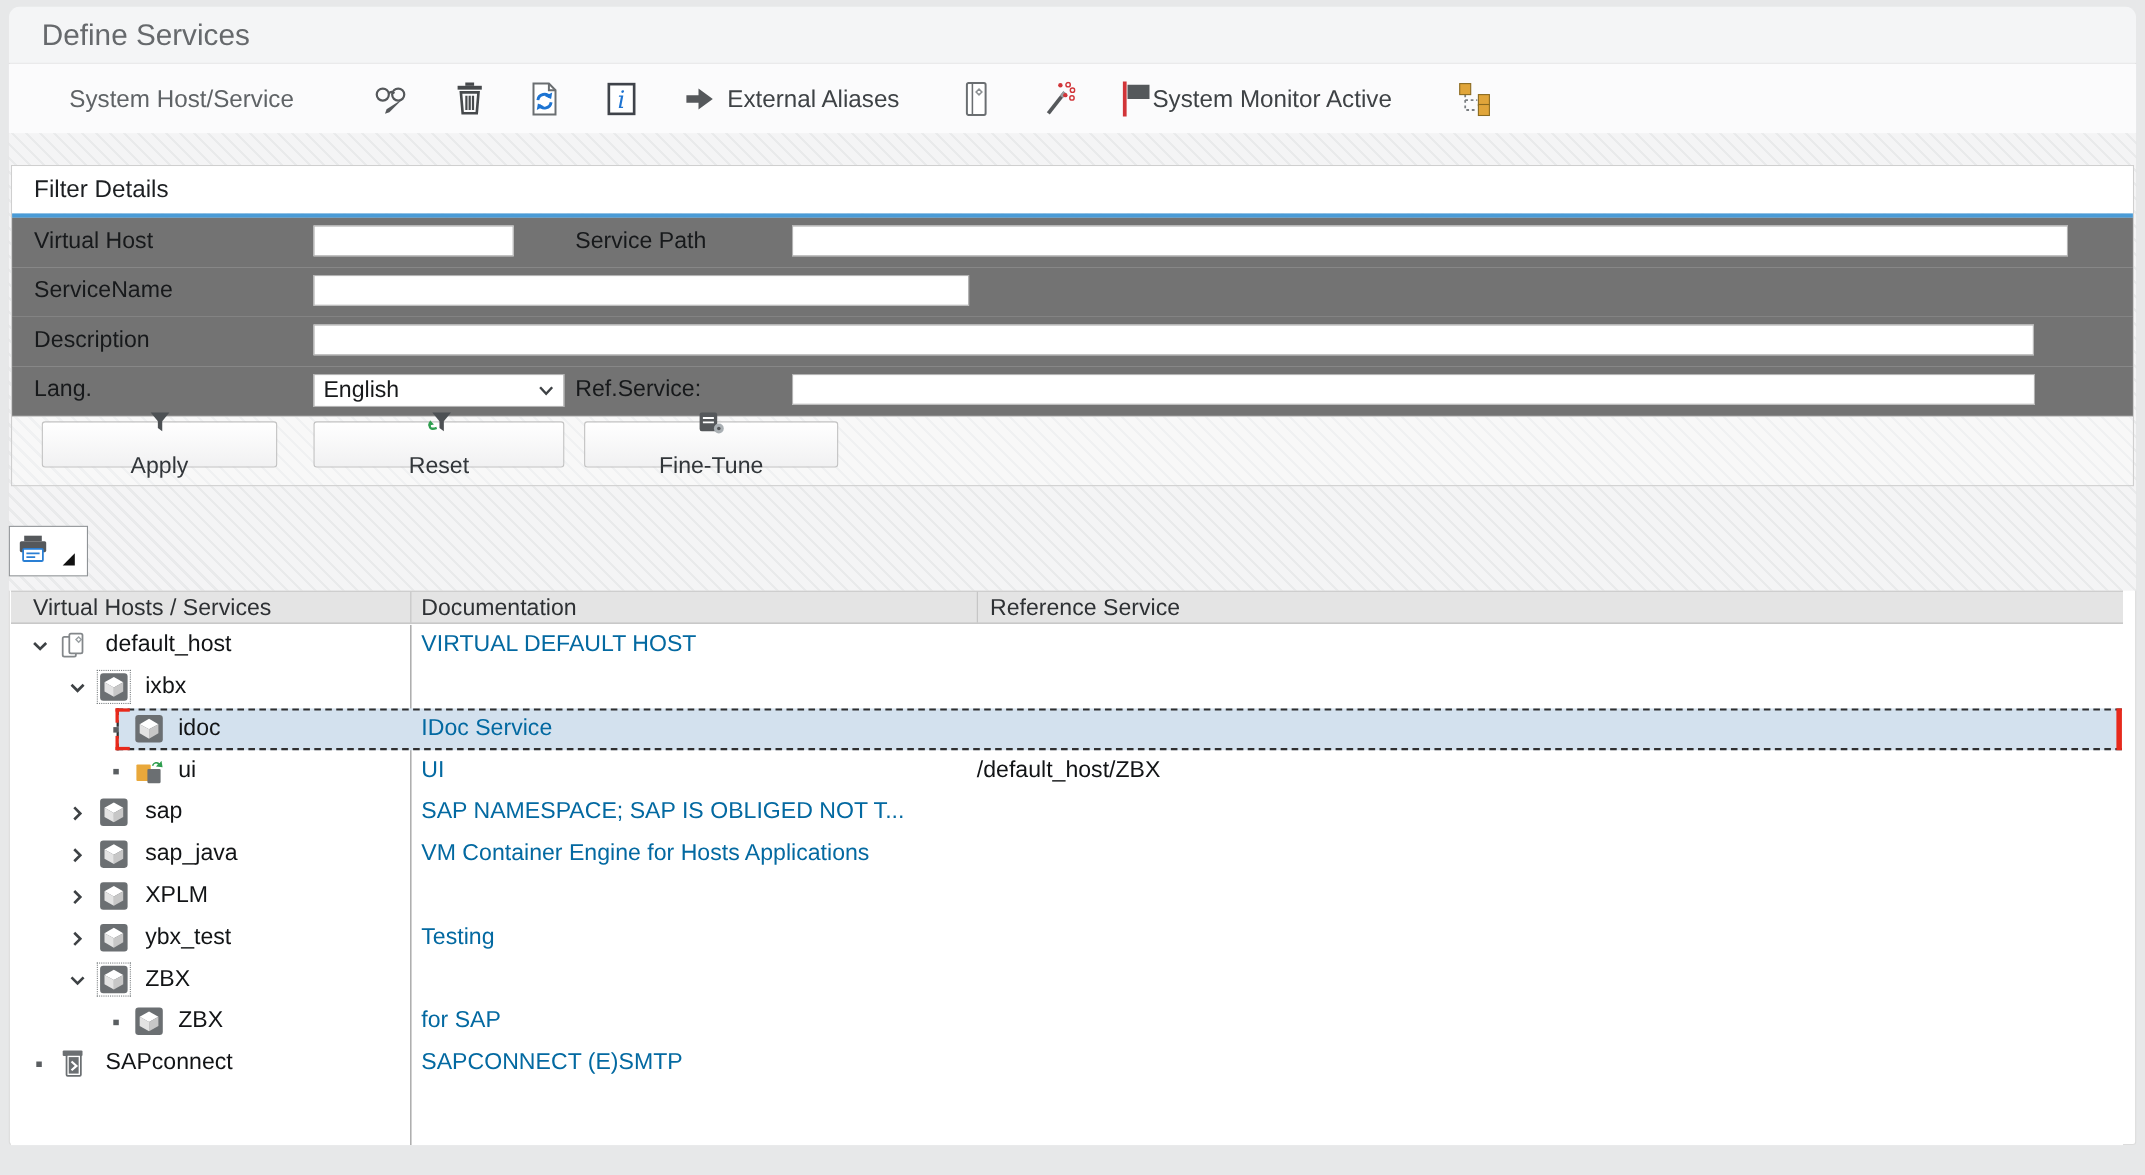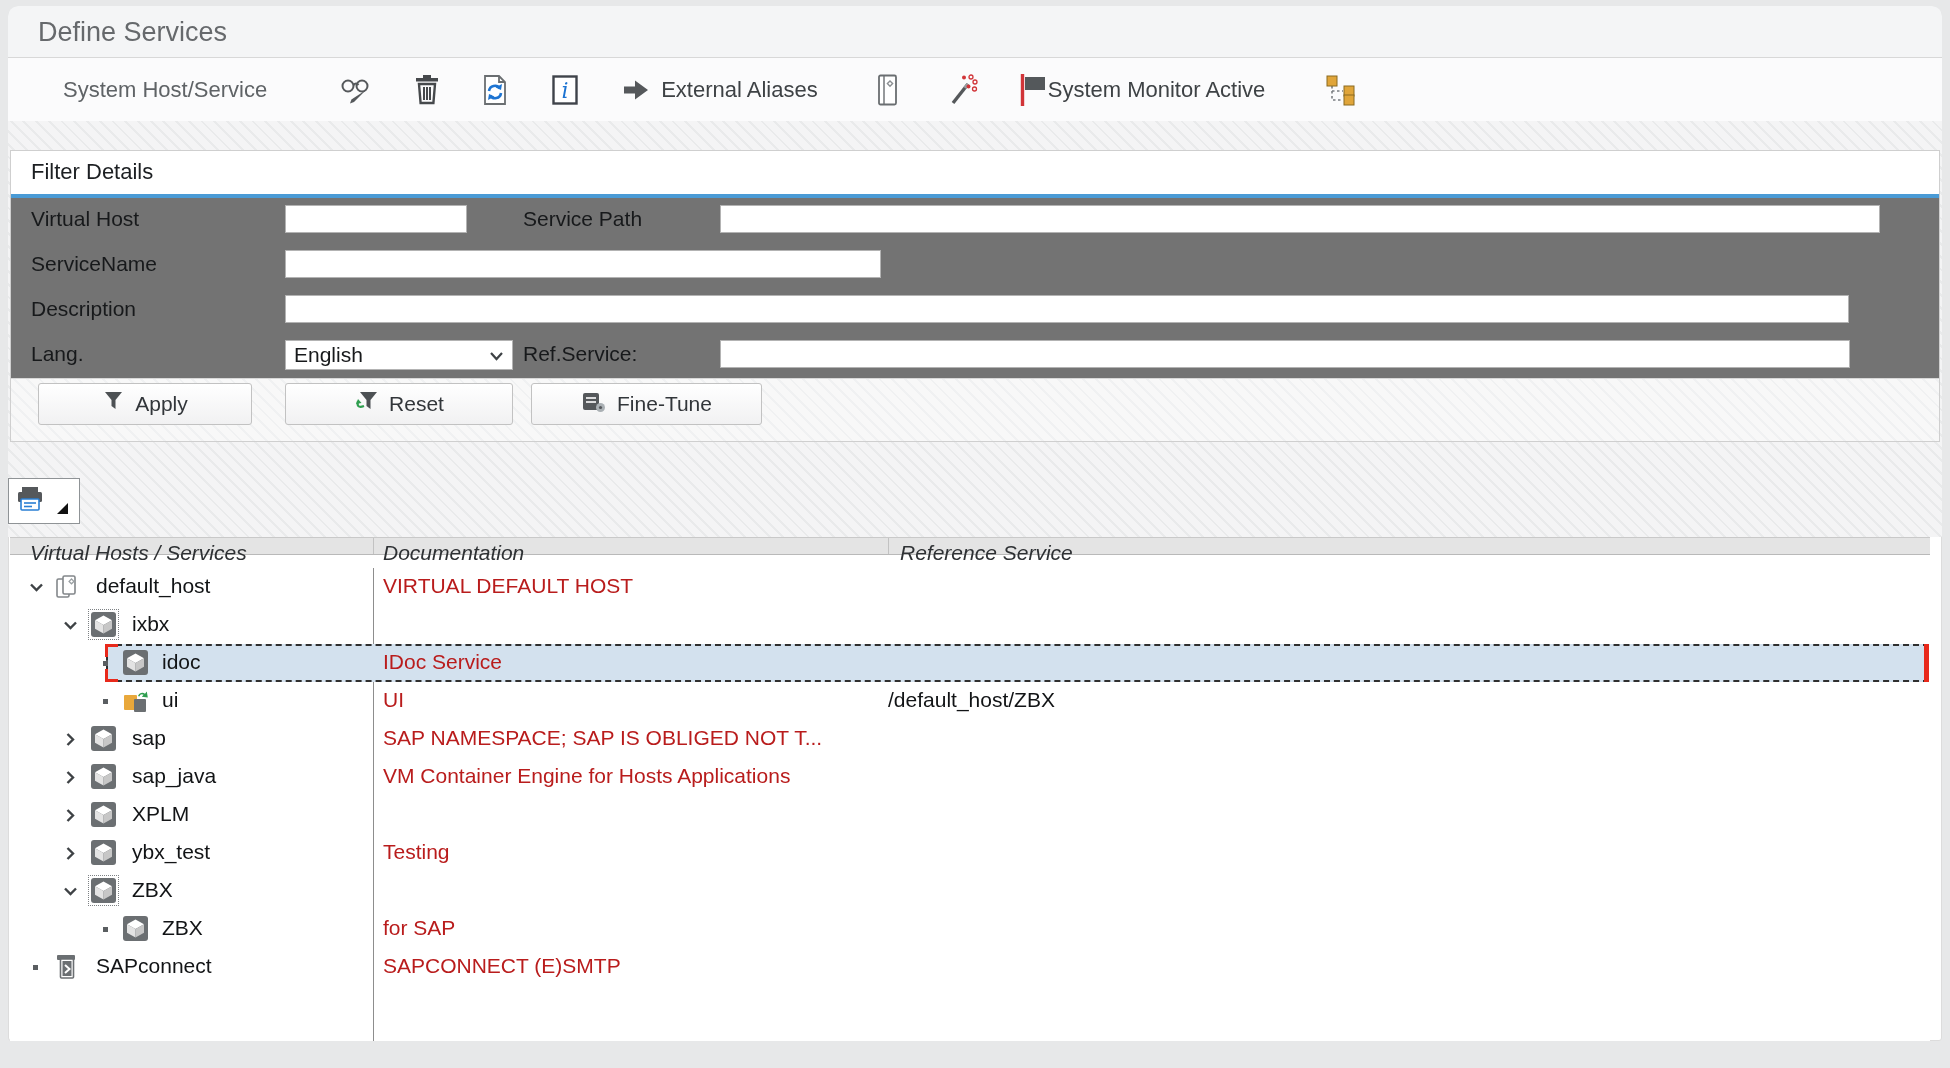--- a/index.html
+++ b/index.html
@@ -21,38 +21,38 @@
   #filter-group{position:absolute;left:10px;top:150px;width:1928px;height:290px;border:1px solid #cfcfcf;background:rgba(255,255,255,0.35);}
   .group-title-strip{position:absolute;left:0;top:0;right:0;height:43px;background:#fff;}
   .group-title{position:absolute;left:20px;top:8px;font-size:22px;color:#1c1f22;}
   .blue-bar{position:absolute;left:0;top:43px;right:0;height:4px;}
   .frow{position:absolute;left:0;right:0;height:45px;background:#737373;border-bottom:1px solid #d8d8d8;}
   .flabel{position:absolute;top:9px;font-size:21px;color:#17191b;white-space:nowrap;}
   .finput{position:absolute;top:7px;height:28px;border:1px solid #b3b3b3;background:#fff;font-size:20px;font-family:"Liberation Sans",sans-serif;padding:0 6px;box-sizing:border-box;}
   .fselect{position:absolute;top:7px;height:30px;border:1px solid #b3b3b3;background:#fff;box-sizing:border-box;display:flex;align-items:center;padding:0 8px;font-size:21px;color:#17191b;}
   .fselect .chev{margin-left:auto;}
   .btnrow{position:absolute;left:0;right:0;top:232px;height:42px;}
-  .sapbtn{position:absolute;top:0;height:42px;background:linear-gradient(#ffffff,#f1f1f2);border:1px solid #c2c2c2;border-radius:3px;display:flex;align-items:center;justify-content:center;gap:10px;font-size:21px;color:#32363a;font-family:"Liberation Sans",sans-serif;cursor:default;}
+  .sapbtn{position:absolute;top:0;height:42px;background:linear-gradient(#ffffff,#f1f1f2);border:1px solid #c2c2c2;border-radius:3px;display:flex;align-items:center;justify-content:center;gap:10px;font-size:21px;color:#32363a;font-family:"Liberation Sans",sans-serif;cursor:default;flex-direction:column;}
   
   #print-btn{position:absolute;left:8px;top:478px;width:72px;height:46px;background:#fff;border:1px solid #8f9396;display:flex;align-items:center;padding-left:6px;box-sizing:border-box;}
   #print-btn .corner-tri{width:0;height:0;border-left:11px solid transparent;border-bottom:11px solid #111;margin-left:12px;margin-top:14px;}
   
-  #table-header{position:absolute;left:10px;top:537px;width:1920px;height:18px;background:#e4e4e4;border-top:1px solid #c9c9c9;border-bottom:1px solid #b9b9b9;box-sizing:border-box;font-style:italic;}
+  #table-header{position:absolute;left:10px;top:537px;width:1920px;height:30px;background:#e4e4e4;border-top:1px solid #c9c9c9;border-bottom:1px solid #b9b9b9;box-sizing:border-box;}
   .hcell{position:absolute;top:3px;font-size:21px;color:#2e3134;white-space:nowrap;}
   .hdiv{position:absolute;top:0;bottom:0;width:1px;background:#c2c2c2;}
   #table-body{position:absolute;left:10px;top:568px;width:1920px;height:473px;background:#fff;overflow:hidden;}
   #body-vline{position:absolute;left:363px;top:0;bottom:0;width:1px;background:#8d8d8d;}
   .trow{position:absolute;left:0;right:0;height:38px;}
   .expander{position:absolute;top:11px;width:17px;height:17px;}
   .bullet{position:absolute;top:17px;width:5px;height:5px;background:#5a5e61;}
   .nicon{position:absolute;top:5px;width:27px;height:27px;}
   .nicon svg{width:27px;height:27px;display:block;}
   .nicon.dotted{outline:1px dotted #7d8184;outline-offset:1px;}
   .nlabel{position:absolute;top:6px;font-size:21px;color:#121416;white-space:nowrap;}
-  .doc{position:absolute;left:373px;top:6px;font-size:21px;color:#b91c1c;white-space:nowrap;}
+  .doc{position:absolute;left:373px;top:6px;font-size:21px;color:#0369a1;white-space:nowrap;}
   .ref{position:absolute;left:878px;top:6px;font-size:21px;color:#121416;white-space:nowrap;}
   .sel-bg{position:absolute;left:96px;right:1px;top:0;bottom:0;background:#d3e1ee;border-top:2px dashed #2f2f2f;border-bottom:2px dashed #2f2f2f;border-left:2px dashed #2f2f2f;box-sizing:border-box;}
   .trow .expander,.trow .bullet,.trow .nicon,.trow .nlabel,.trow .doc,.trow .ref{z-index:2;}
   .rb{position:absolute;z-index:3;width:10px;height:10px;}
   .rb-tl{left:95px;top:0;border-left:3px solid #e8291b;border-top:3px solid #e8291b;}
   .rb-bl{left:95px;bottom:0;border-left:3px solid #e8291b;border-bottom:3px solid #e8291b;}
   .sel-red-right{position:absolute;right:1px;top:0;bottom:0;width:5px;background:#e8291b;z-index:3;}
 </style>
 </head>
 <body>

